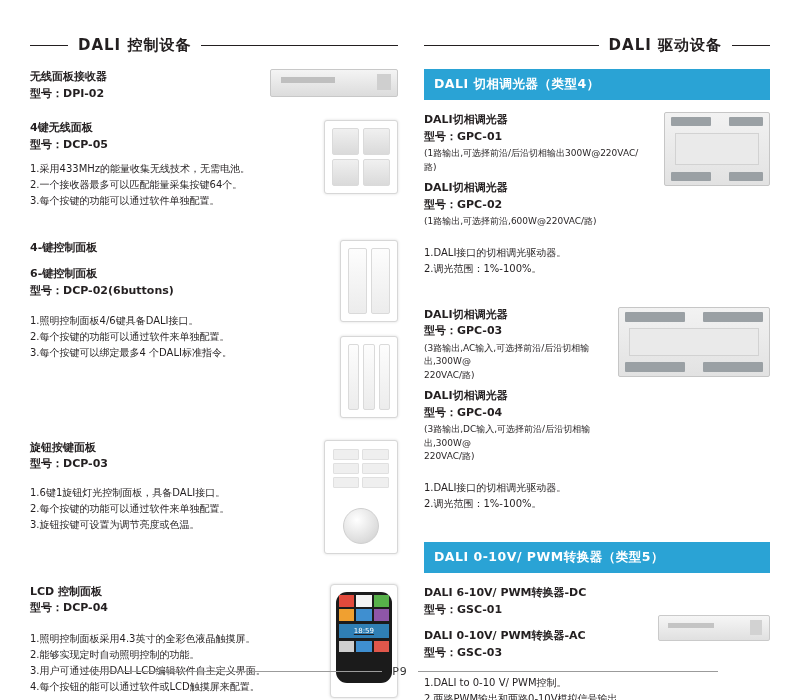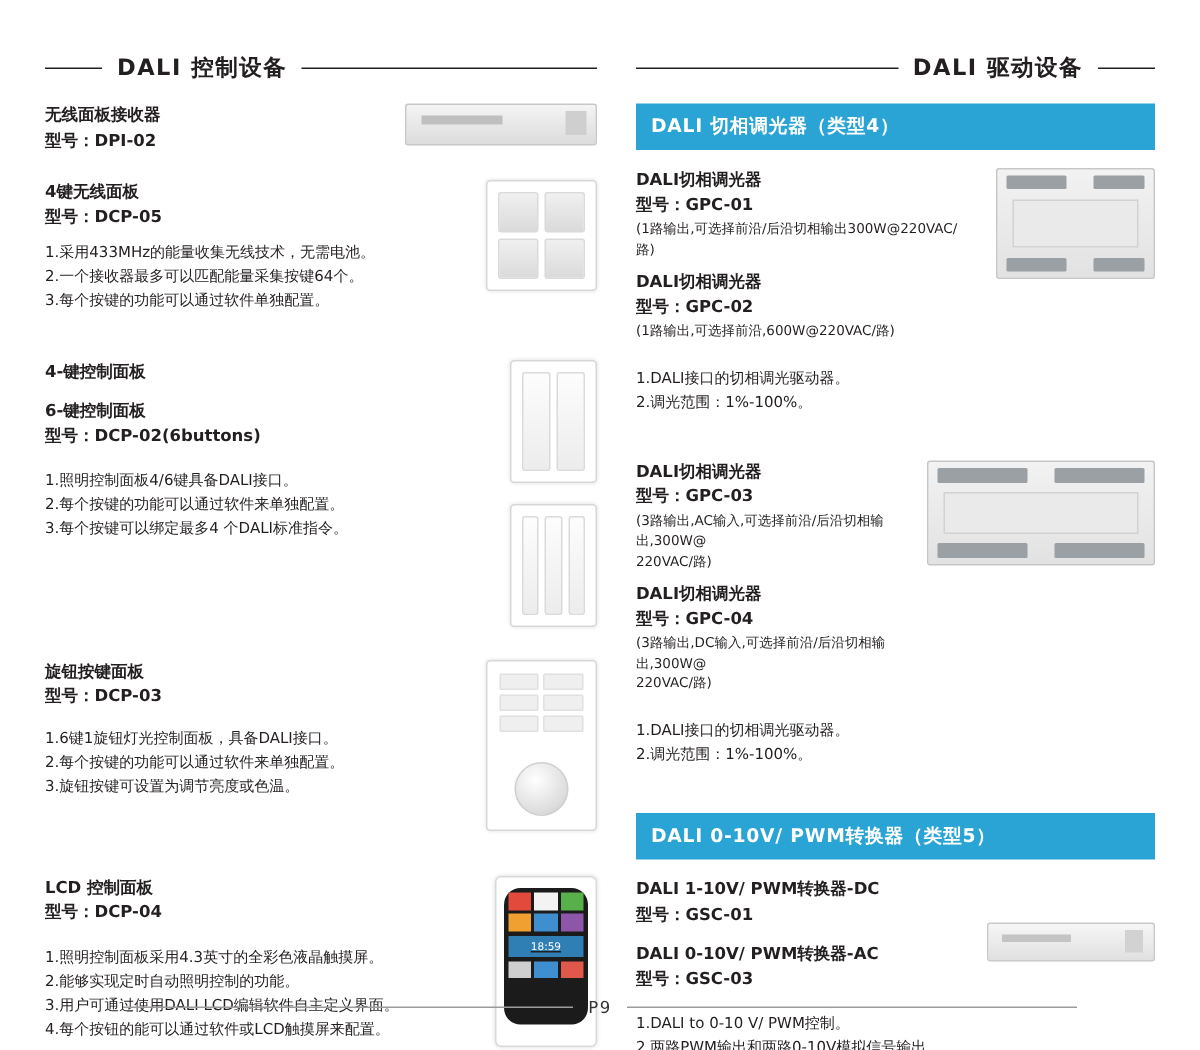--- a/index.html
+++ b/index.html
@@ -468,21 +468,21 @@
           </div>
         </div>
       </div>
 
       <div class="gap-l"></div>
 
       <div class="blue-bar">DALI 0-10V/ PWM转换器（类型5）</div>
 
       <div class="prod">
         <div class="info">
-          <p class="p-name">DALI 1-10V/ PWM转换器-DC</p>
+          <p class="p-name">DALI 6-10V/ PWM转换器-DC</p>
           <p class="p-model">型号：GSC-01</p>
           <div style="height:8px"></div>
           <p class="p-name">DALI 0-10V/ PWM转换器-AC</p>
           <p class="p-model">型号：GSC-03</p>
           <div style="height:12px"></div>
           <p class="p-feat" style="white-space:pre-line">1.DALI to 0-10 V/ PWM控制。
 2.两路PWM输出和两路0-10V模拟信号输出。
 3.调光范围：0.1%-100%。</p>
         </div>
         <div class="img-wrap" style="padding-top:30px">

